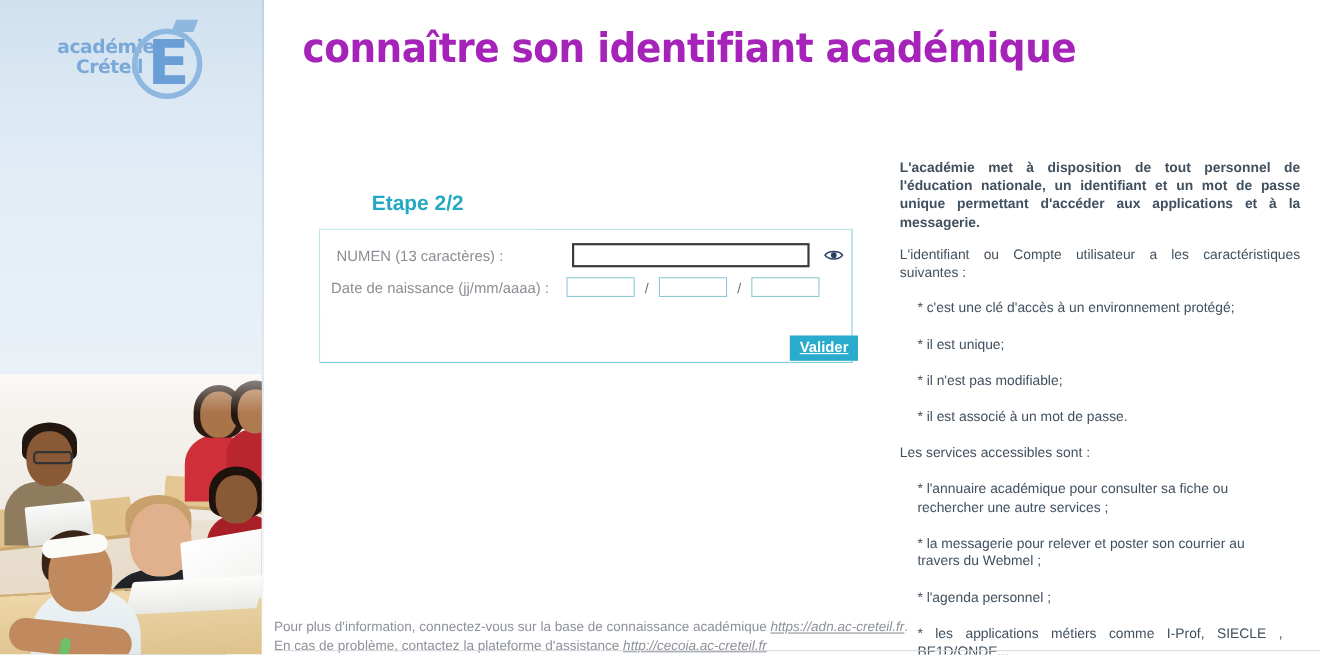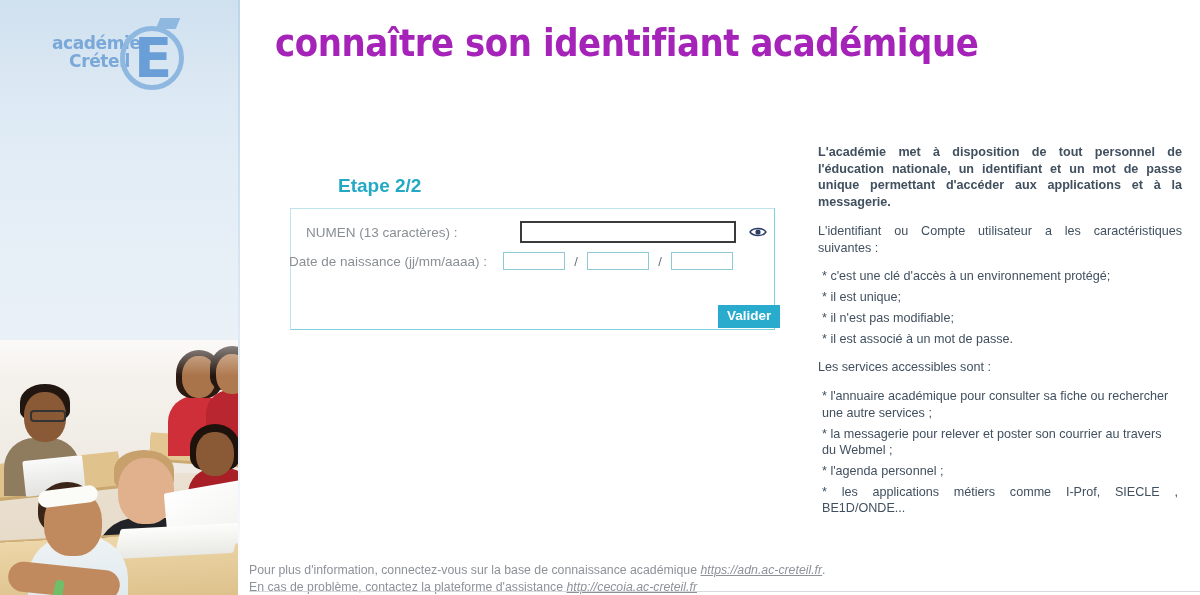--- a/index.html
+++ b/index.html
@@ -291,21 +291,21 @@
     border-left: 1px solid #ffffff;
     box-sizing:border-box;
   }
 
   .form-row {
     position: absolute;
     display: flex;
     align-items: center;
   }
   #row-numen { left: 306px; top: 221px; }
-  #row-dob   { left: 289px; top: 252px; }
+  #row-dob   { left: 301px; top: 252px; }
 
   .field-label {
     font-size: 13.5px;
     color: #8a8f94;
     white-space: nowrap;
   }
   #row-numen .field-label { width: 214px; }
   #row-dob   .field-label { width: 214px; }
 
   #numen-input {
@@ -356,41 +356,42 @@
     top: 305px;
     background: #29abce;
     color: #ffffff;
     font-size: 13.5px;
     font-weight: bold;
     border: none;
     padding: 3px 9px 4px 9px;
     font-family: "Liberation Sans", sans-serif;
     cursor: pointer;
     line-height: 1.2;
+    text-decoration: underline;
   }
 
   
   #info-col {
     position: absolute;
     left: 818px;
     top: 144px;
     width: 364px;
     color: #41505f;
     font-size: 12.6px;
     line-height: 1.33;
   }
   #info-col p { margin: 0 0 12px 0; }
   #info-col .just { text-align: justify; }
   #info-col .lead { font-weight: bold; }
   #info-col ul {
     margin: 0 0 12px 0;
     padding: 0;
     list-style: none;
   }
-  #info-col li { margin: 4px; }
+  #info-col li { margin: 16px; }
   #info-col li.just { text-align: justify; }
 
   
   #footer {
     position: absolute;
     left: 249px;
     top: 562px;
     font-size: 12.3px;
     color: #8d9299;
     line-height: 1.38;

